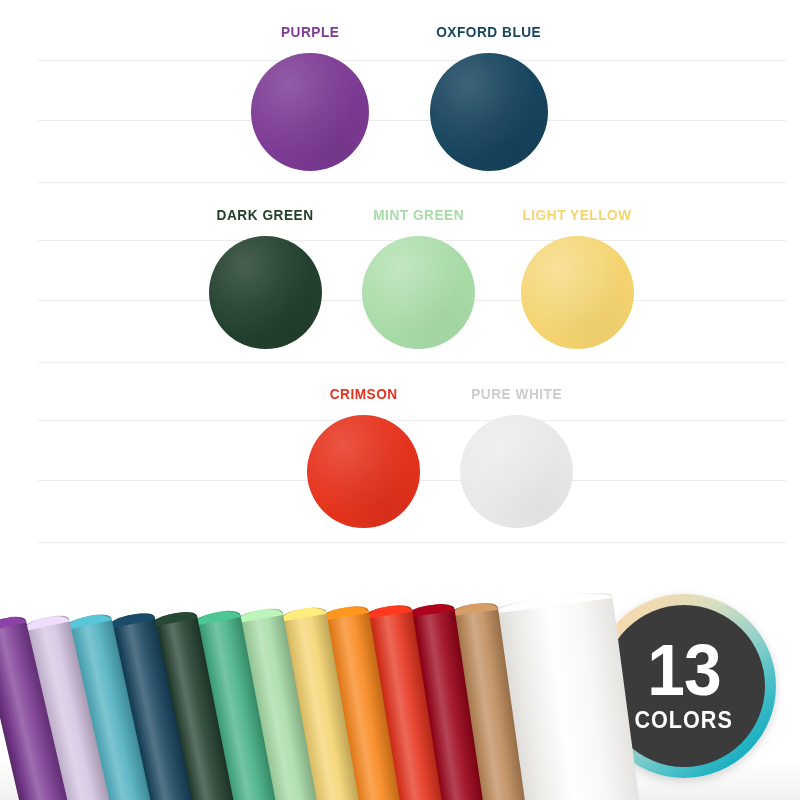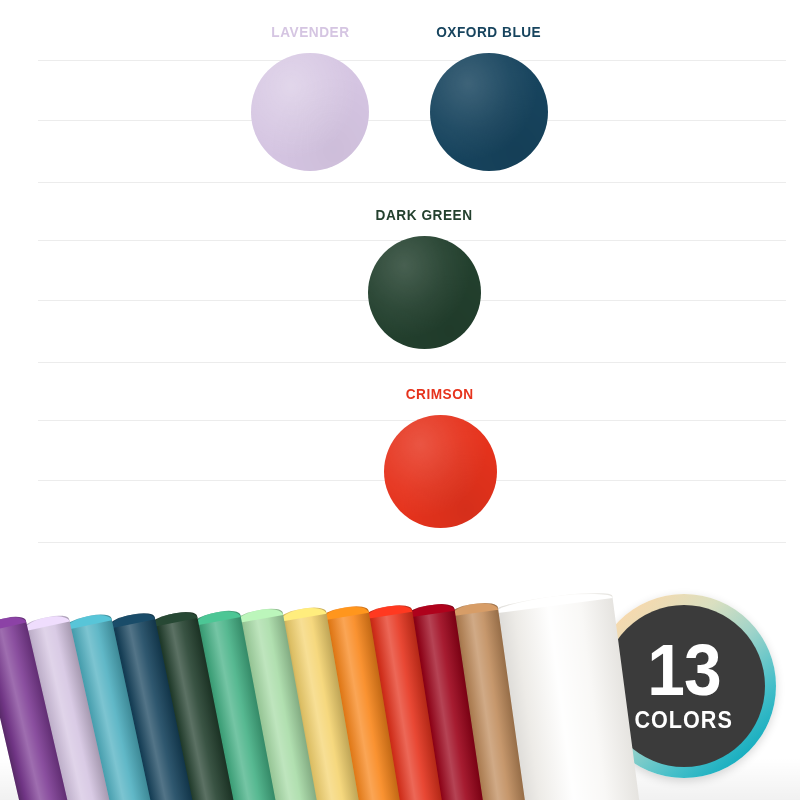--- a/index.html
+++ b/index.html
@@ -195,38 +195,50 @@
       <div class="rule" style="top: 300px; background: rgb(236, 236, 236);"></div>
       <div class="rule" style="top: 362px; background: rgb(236, 236, 236);"></div>
       <div class="rule" style="top: 420px; background: rgb(236, 236, 236);"></div>
       <div class="rule" style="top: 480px; background: rgb(236, 236, 236);"></div>
       <div class="rule" style="top: 542px; background: rgb(236, 236, 236);"></div>
     </div>
 
   <div id="rows">
       <div class="swatch-row" style="top: 24px; gap: 60px;">
         <div class="swatch">
-          <div class="swatch-label" style="color: rgb(213, 197, 226);">LAVENDER</div>
-          <div class="swatch-dot pale" style="width: 118px; height: 118px; background: rgb(213, 197, 226);"></div>
+          <div class="swatch-label" style="color: rgb(125, 59, 148);">PURPLE</div>
+          <div class="swatch-dot" style="width: 118px; height: 118px; background: rgb(125, 59, 148);"></div>
         </div>
         <div class="swatch">
           <div class="swatch-label" style="color: rgb(23, 68, 94);">OXFORD BLUE</div>
           <div class="swatch-dot" style="width: 118px; height: 118px; background: rgb(23, 68, 94);"></div>
         </div>
       </div>
       <div class="swatch-row" style="top: 207px; gap: 40px; padding-left: 48px;">
         <div class="swatch">
           <div class="swatch-label" style="color: rgb(35, 64, 46);">DARK GREEN</div>
           <div class="swatch-dot" style="width: 113px; height: 113px; background: rgb(35, 64, 46);"></div>
         </div>
+        <div class="swatch">
+          <div class="swatch-label" style="color: rgb(168, 220, 167);">MINT GREEN</div>
+          <div class="swatch-dot pale" style="width: 113px; height: 113px; background: rgb(168, 220, 167);"></div>
+        </div>
+        <div class="swatch">
+          <div class="swatch-label" style="color: rgb(245, 212, 112);">LIGHT YELLOW</div>
+          <div class="swatch-dot pale" style="width: 113px; height: 113px; background: rgb(245, 212, 112);"></div>
+        </div>
       </div>
       <div class="swatch-row" style="top: 386px; gap: 40px; margin-left: 40px;">
         <div class="swatch">
           <div class="swatch-label" style="color: rgb(230, 51, 29);">CRIMSON</div>
           <div class="swatch-dot" style="width: 113px; height: 113px; background: rgb(230, 51, 29);"></div>
+        </div>
+        <div class="swatch">
+          <div class="swatch-label" style="color: rgb(204, 204, 204);">PURE WHITE</div>
+          <div class="swatch-dot pale" style="width: 113px; height: 113px; background: rgb(233, 233, 233);"></div>
         </div>
       </div>
     </div>
 
   <div id="rolls">
     <div id="rolls-bg"></div>
     <div id="rolls-fan">
         <div class="roll" style="left: 22px; width: 47px; height: 196px; transform: rotate(-13deg); z-index: 100; background: rgb(125, 59, 148);">
           <div class="sheen" style="background: linear-gradient(to right, rgba(0, 0, 0, 0.3) 0%, rgba(0, 0, 0, 0.1) 14%, rgba(255, 255, 255, 0.26) 44%, rgba(255, 255, 255, 0.1) 66%, rgba(0, 0, 0, 0.22) 100%);"></div>
           <div class="roll-cap" style="background: rgb(125, 59, 148); filter: brightness(1.12);"></div>

